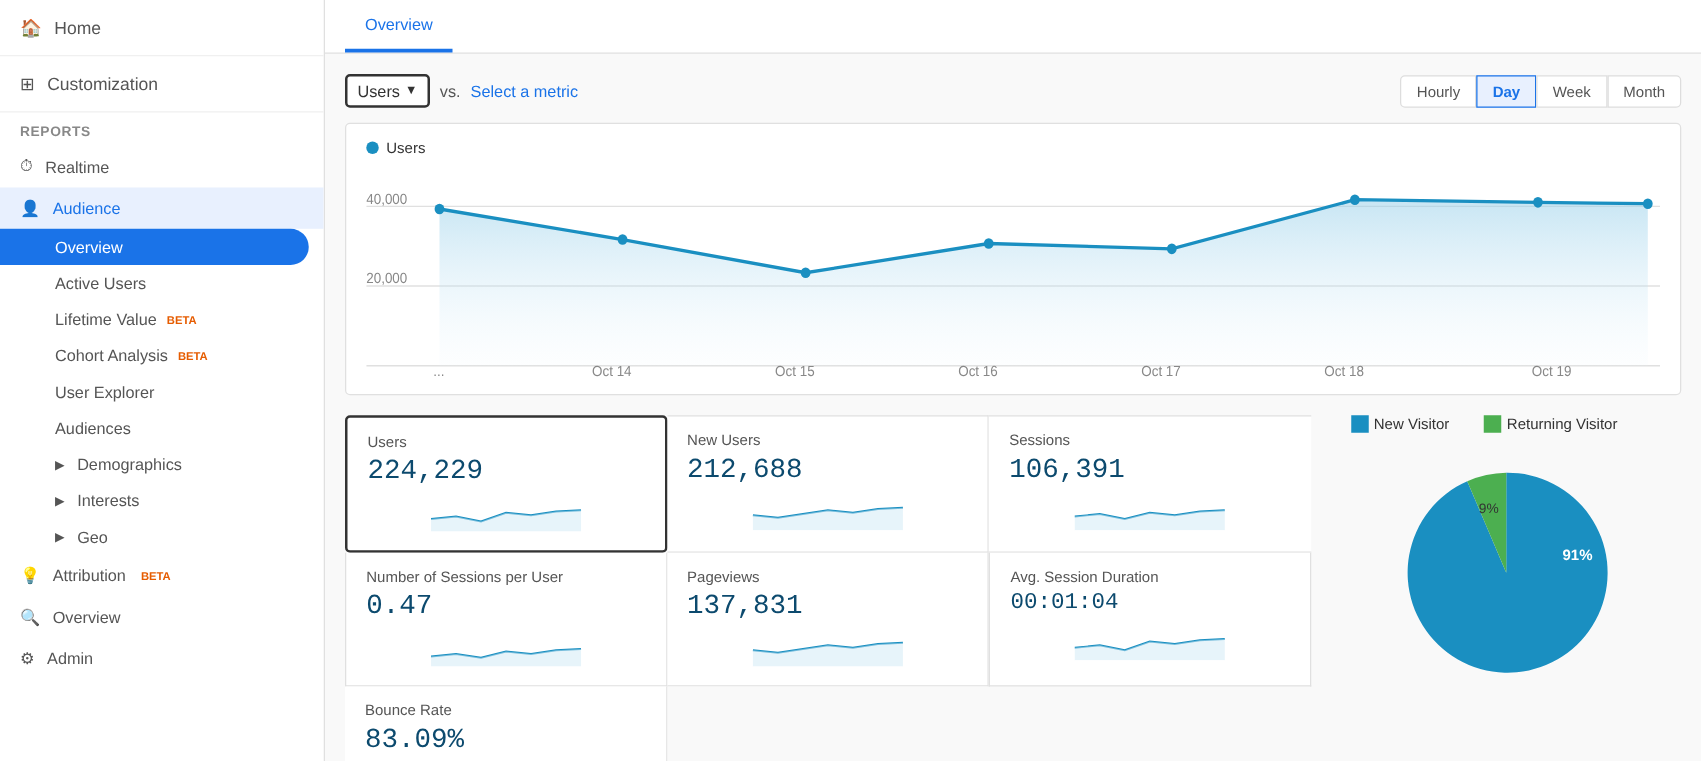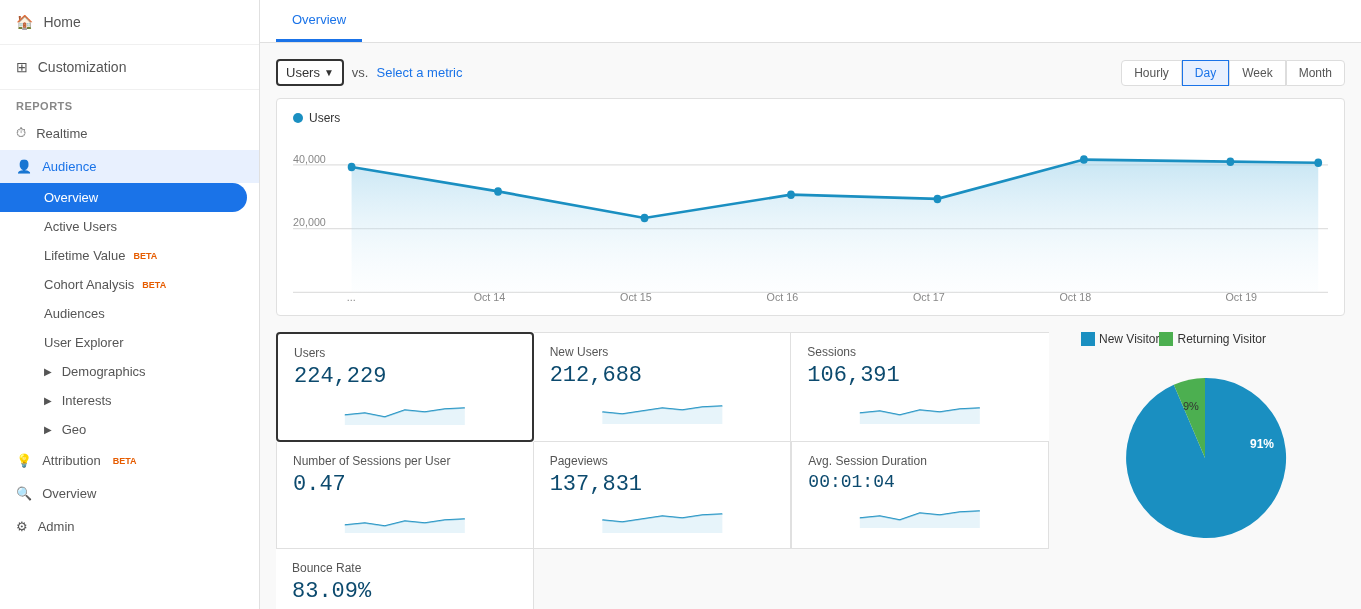--- a/index.html
+++ b/index.html
@@ -30,37 +30,37 @@
     
     .metric-controls { display: flex; align-items: center; justify-content: space-between; margin-bottom: 12px; }
     .metric-left { display: flex; align-items: center; gap: 8px; }
     .metric-dropdown { display: flex; align-items: center; gap: 4px; border: 2px solid #333; border-radius: 4px; padding: 4px 8px; cursor: pointer; font-size: 13px; background: #fff; }
     .vs-text { font-size: 13px; color: #555; }
     .select-metric { color: #1a73e8; font-size: 13px; cursor: pointer; text-decoration: none; }
     .time-buttons { display: flex; }
     .time-btn { padding: 5px 12px; border: 1px solid #ddd; background: #fff; cursor: pointer; font-size: 12px; color: #555; }
     .time-btn:first-child { border-radius: 4px 0 0 4px; }
     .time-btn:last-child { border-radius: 0 4px 4px 0; }
-    .time-btn.active { background: #e8f0fe; color: #1a73e8; border-color: #1a73e8; }
+    .time-btn.active { background: #e8f0fe; color: #1a73e8; border-color: #1a73e8; font-weight: bold; }
 
     
     .chart-area { background: #fff; border: 1px solid #e0e0e0; border-radius: 4px; padding: 12px 16px; margin-bottom: 16px; }
     .chart-legend { display: flex; align-items: center; gap: 6px; margin-bottom: 8px; font-size: 12px; }
     .legend-dot { width: 10px; height: 10px; border-radius: 50%; background: #1a8fc1; display: inline-block; }
     .chart-container { width: 100%; height: 170px; position: relative; }
     svg.line-chart { width: 100%; height: 100%; }
     .stat-card { background: #fff; padding: 12px 16px; border: 1px solid #e0e0e0; position: relative; cursor: pointer; }
     .stat-card.highlighted { border: 2px solid #333; border-radius: 4px; }
     .stat-card .stat-label { font-size: 12px; color: #555; margin-bottom: 4px; }
     .stat-card .stat-value { font-size: 22px; font-weight: 400; color: #0c4a6e; margin-bottom: 6px; font-family: Liberation Mono, monospace; }
     .stat-mini-chart { height: 30px; width: 100%; }
 
     
     .pie-area { width: 280px; padding: 0 16px; flex-shrink: 0; }
-    .pie-legend { display: flex; gap: 0; margin-bottom: 12px; font-size: 12px; }
+    .pie-legend { display: flex; gap: 28px; margin-bottom: 12px; font-size: 12px; }
     .pie-legend-item { display: flex; align-items: center; gap: 4px; }
     .pie-dot-blue { width: 14px; height: 14px; background: #1a8fc1; display: inline-block; }
     .pie-dot-green { width: 14px; height: 14px; background: #4caf50; display: inline-block; }
     .pie-chart-container { position: relative; display: flex; justify-content: center; }
   </style>
 </head>
 <body>
 
 <div class="sidebar">
   <div class="sidebar-header">
@@ -88,24 +88,24 @@
   </div>
   <div class="sidebar-sub-item">
     <span>Lifetime Value</span>
       <span class="badge-beta">BETA</span>
   </div>
   <div class="sidebar-sub-item">
     <span>Cohort Analysis</span>
       <span class="badge-beta">BETA</span>
   </div>
   <div class="sidebar-sub-item">
+    <span>User Explorer</span>
+  </div>
+  <div class="sidebar-sub-item">
     <span>Audiences</span>
-  </div>
-  <div class="sidebar-sub-item">
-    <span>User Explorer</span>
   </div>
   <div class="sidebar-expandable">
     <span class="chevron">▶</span>
     <span>Demographics</span>
   </div>
   <div class="sidebar-expandable">
     <span class="chevron">▶</span>
     <span>Interests</span>
   </div>
   <div class="sidebar-expandable">

